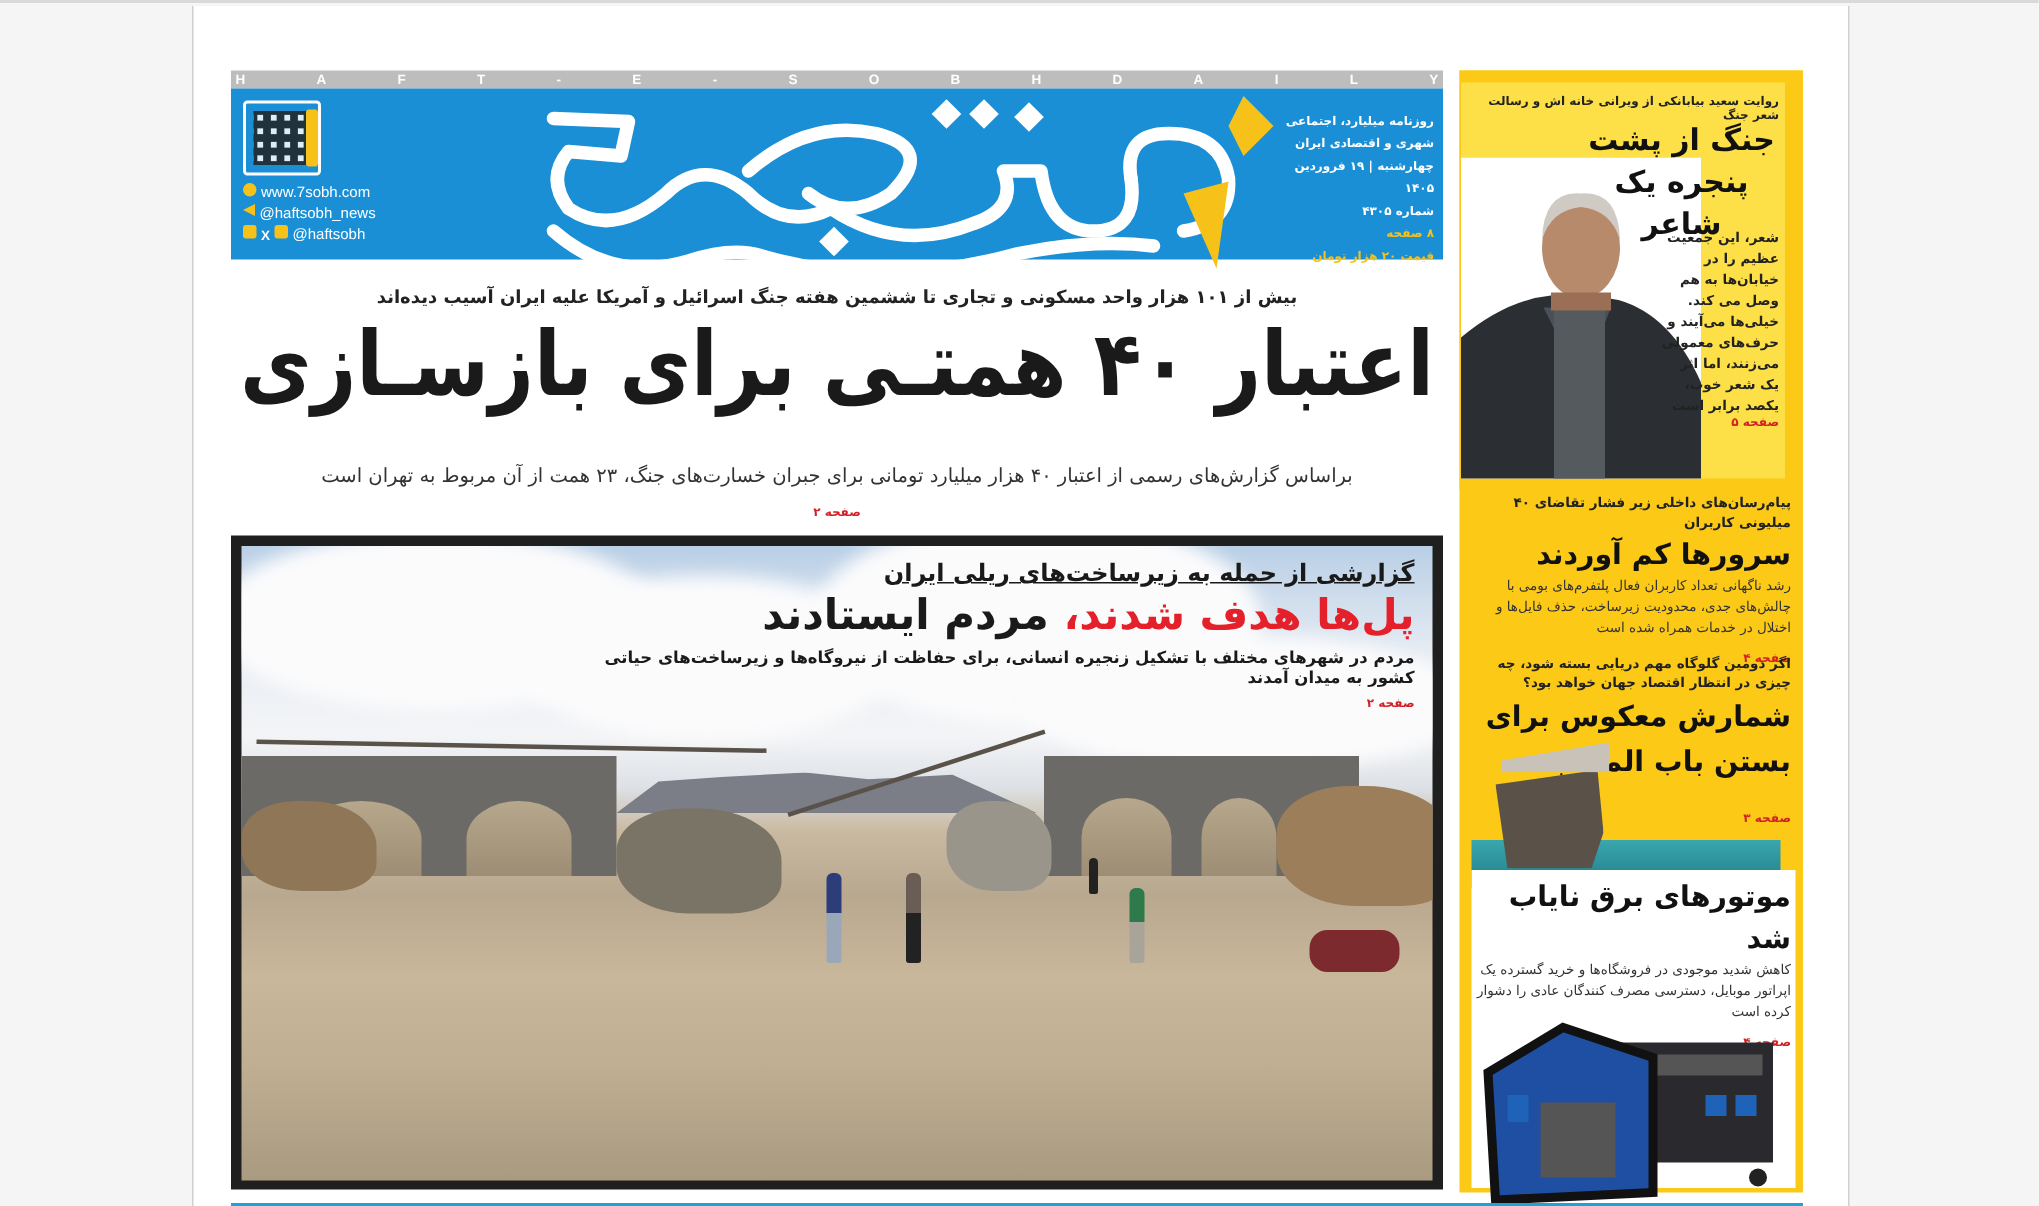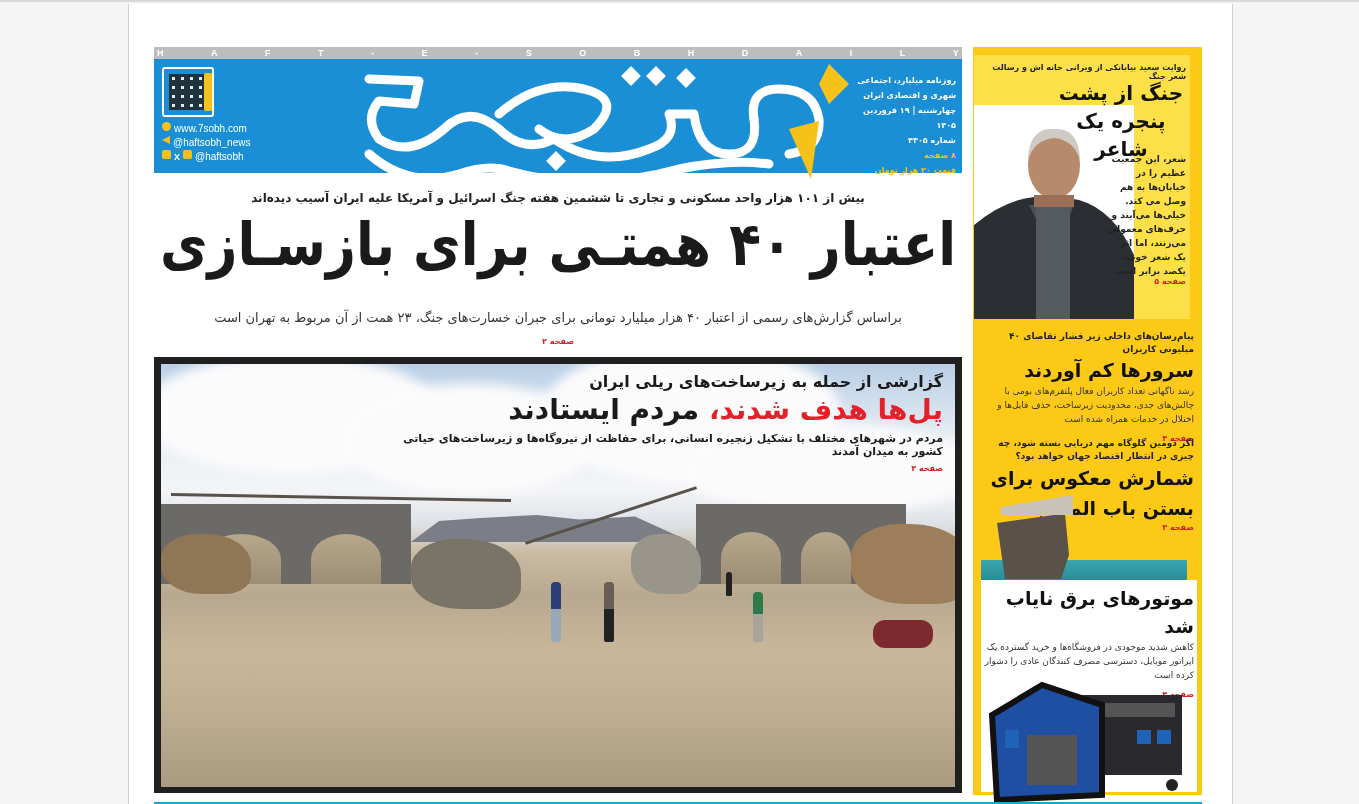--- a/index.html
+++ b/index.html
@@ -40,21 +40,21 @@
   .photo-inner { position: relative; width: 794px; height: 423px; overflow: hidden;
      background: linear-gradient(180deg, #b9cfe6 0%, #e9eef4 18%, #f3f4f6 30%, #dde1e6 38%, #c9b9a0 45%, #b8a88f 55%, #c9b79b 68%, #bfae92 82%, #a99a80 100%); }
   .cloud { position: absolute; border-radius: 50%; background: #fbfbfc; filter: blur(6px); }
   .mtn { position: absolute; left: 250px; top: 148px; width: 280px; height: 30px; background: #7b7d87; clip-path: polygon(0 100%, 10% 30%, 25% 20%, 45% 10%, 60% 25%, 80% 15%, 100% 100%); }
   .bridge { position: absolute; background: #6c6a66; }
   .arch { position: absolute; border-radius: 50% 50% 0 0; background: linear-gradient(180deg, #b7a78c, #9c8d74); }
   .rail { position: absolute; height: 3px; background: #59524a; }
   .rubble { position: absolute; background: #8b8170; border-radius: 40% 50% 30% 45%; }
   .person { position: absolute; width: 10px; border-radius: 4px 4px 2px 2px; }
   .photo-text { position: absolute; right: 12px; top: 8px; width: 560px; direction: rtl; text-align: right; }
-  .ph-kicker { font: bold 16px "DejaVu Sans", sans-serif; color: #1a1a1a; }
+  .ph-kicker { font: bold 16px "DejaVu Sans", sans-serif; color: #1a1a1a; text-decoration: underline; }
   .ph-title { font: bold 28px "DejaVu Sans", sans-serif; color: #1a1a1a; margin-top: 2px; letter-spacing: -1px; }
   .ph-title .red { color: #e4202a; }
   .ph-sub { font: bold 11px "DejaVu Sans", sans-serif; color: #1a1a1a; margin-top: 6px; }
   .ph-ref { font: bold 8px "DejaVu Sans", sans-serif; color: #d32026; margin-top: 6px; }
 
   
   .side { position: absolute; left: 844px; top: 43px; width: 229px; height: 748px; background: #fcc917; }
   .side-top { position: absolute; left: 0; top: 0; width: 229px; height: 280px; background: #fcc917; }
   .side-top-inner { position: absolute; left: 1px; top: 8px; width: 216px; height: 264px; background: #fde047; overflow: hidden; }
   .st-kicker { position: absolute; right: 4px; top: 8px; direction: rtl; font: bold 8px "DejaVu Sans", sans-serif; color: #222; }
@@ -217,21 +217,21 @@
       <div class="sec" style="top:283px;">
         <div class="s-kicker">پیام‌رسان‌های داخلی زیر فشار تقاضای ۴۰ میلیونی کاربران</div>
         <div class="s-title">سرورها کم آوردند</div>
         <div class="s-body">رشد ناگهانی تعداد کاربران فعال پلتفرم‌های بومی با چالش‌های جدی، محدودیت زیرساخت، حذف فایل‌ها و اختلال در خدمات همراه شده است</div>
         <div class="s-ref">صفحه ۴</div>
       </div>
 
       <div class="sec" style="top:390px;">
         <div class="s-kicker">اگر دومین گلوگاه مهم دریایی بسته شود، چه چیزی در انتظار اقتصاد جهان خواهد بود؟</div>
         <div class="s-title" style="line-height:30px;">شمارش معکوس برای بستن باب المندب</div>
-        <div class="s-ref" style="margin-top:0;">صفحه ۳</div>
+        <div class="s-ref" style="margin-top:18px;">صفحه ۳</div>
       </div>
       <div class="sea"></div>
       <div class="ship"></div>
       <div class="ship-top"></div>
 
       <div class="gen-box"></div>
       <div class="sec" style="top:537px;">
         <div class="s-title">موتورهای برق نایاب شد</div>
         <div class="s-body">کاهش شدید موجودی در فروشگاه‌ها و خرید گسترده یک اپراتور موبایل، دسترسی مصرف کنندگان عادی را دشوار کرده است</div>
         <div class="s-ref">صفحه ۴</div>

